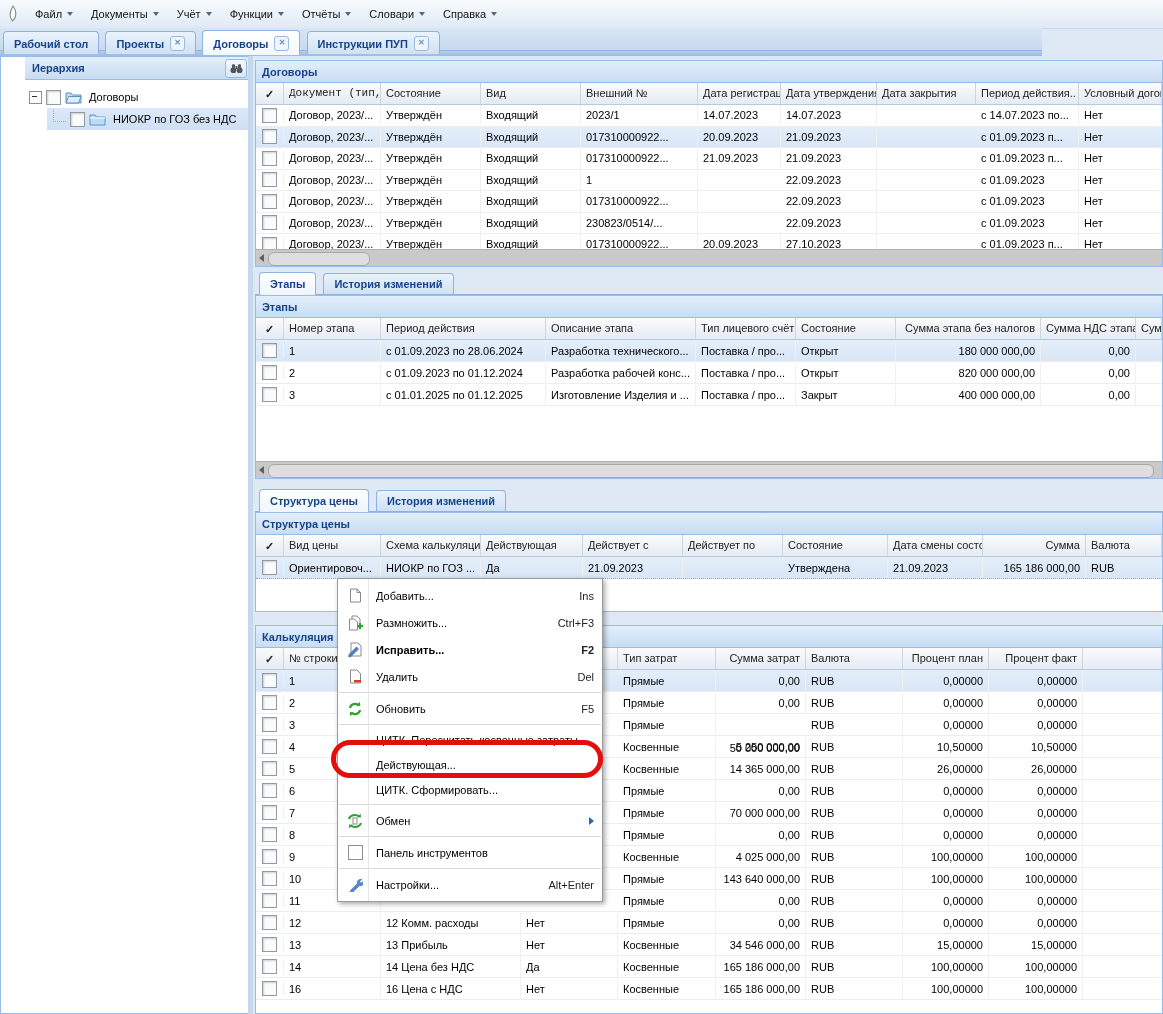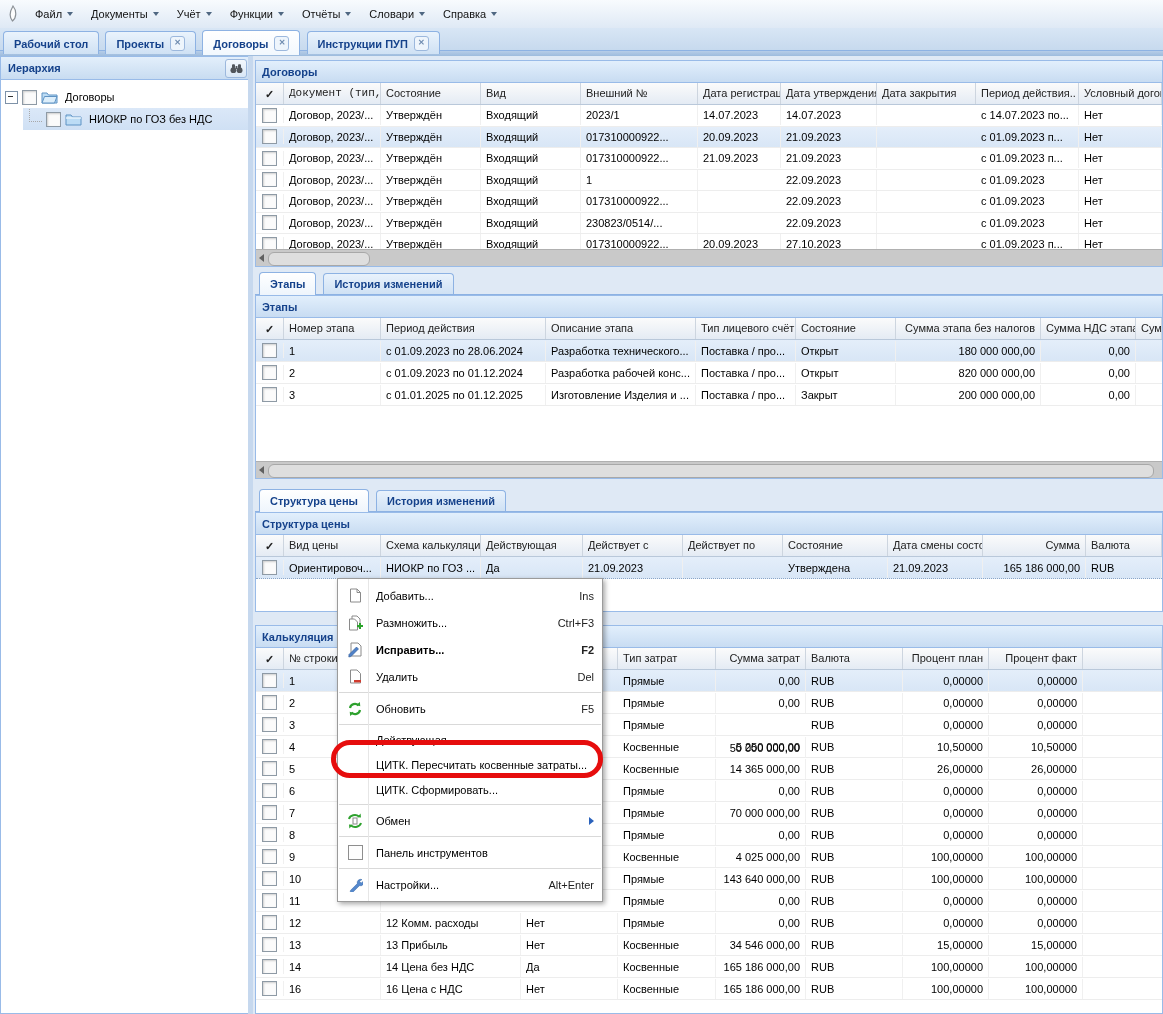--- a/index.html
+++ b/index.html
@@ -8,33 +8,33 @@
 
   
   .menubar{position:absolute;left:0;top:0;width:1163px;height:28px;
     background:linear-gradient(#f8fbfe,#dfe9f5);border-bottom:1px solid #c9d9ec;
     display:flex;align-items:center;}
   .logo{width:26px;text-align:center;display:inline-flex;justify-content:center;}
   .mb-item{display:inline-flex;align-items:center;gap:5px;padding:4px 9px;color:#111;cursor:default;}
   .mb-arrow{width:0;height:0;border-left:3px solid transparent;border-right:3px solid transparent;border-top:4px solid #4f6782;}
 
   
-  .tabbar{position:absolute;left:0;top:28px;width:1163px;height:28px;
+  .tabbar{position:absolute;left:0;top:28px;width:1042px;height:28px;
     background:linear-gradient(#d8e6f5,#c2d6ec);}
   .tabbar .strip{position:absolute;left:0;bottom:0;width:100%;height:5px;
     background:linear-gradient(#b6cde8,#9dbbdd);border-top:1px solid #8db2e3;}
   .tab{position:relative;display:inline-flex;align-items:center;gap:6px;height:17px;margin:3px 0 0 3px;
     padding:3px 10px 2px 10px;border:1px solid #8db2e3;border-bottom:none;border-radius:4px 4px 0 0;
     background:linear-gradient(#eaf3fc,#cfe1f4);color:#15428b;font-weight:bold;z-index:2;}
   .tab.active{background:linear-gradient(#ffffff,#f2f8fe);height:19px;margin-top:2px;}
   .tab-close{width:13px;height:13px;border:1px solid #9cb8dd;border-radius:3px;background:#eef5fc;
     color:#6f8cb0;font-size:8px;line-height:11px;text-align:center;font-weight:bold;}
 
   
-  .sidebar{position:absolute;left:0;top:56px;width:276px;height:958px;background:#fff;border:1px solid #99bbe8;box-sizing:border-box;}
+  .sidebar{position:absolute;left:0;top:56px;width:276px;height:958px;background:#fff;border:1px solid #99bbe8;box-sizing:border-box;padding-left:24px;}
   .side-head{height:22px;background:linear-gradient(#e3effb,#c8dcf1);border-bottom:1px solid #99bbe8;
     display:flex;align-items:center;padding:0 4px;}
   .side-title{color:#15428b;font-weight:bold;flex:1;padding-left:3px;}
   .tool-btn{width:20px;height:17px;border:1px solid #9cb8dd;border-radius:3px;margin-left:2px;
     background:linear-gradient(#f3f8fd,#d9e7f6);display:inline-flex;align-items:center;justify-content:center;color:#3a6ea8;font-weight:bold;font-size:10px;}
   .tree{padding:6px 0 0 4px;}
   .tree-row{display:flex;align-items:center;height:22px;gap:4px;}
   .tree-row .lbl{padding:1px 3px;}
   .tree-row.sel{background:linear-gradient(#dbe8f8,#cfe0f4);}
   .expander{width:11px;height:11px;border:1px solid #7e92a8;background:#fff;position:relative;flex:none;}
@@ -356,21 +356,21 @@
             </div>
             <div class="g-row">
               <div class="g-cell g-check">
                 <div class="cb"></div>
               </div>
               <div class="g-cell" style="width: 97px;">3</div>
               <div class="g-cell" style="width: 165px;">с 01.01.2025 по 01.12.2025</div>
               <div class="g-cell" style="width: 150px;">Изготовление Изделия и ...</div>
               <div class="g-cell" style="width: 100px;">Поставка / про...</div>
               <div class="g-cell" style="width: 100px;">Закрыт</div>
-              <div class="g-cell" style="width: 145px; text-align: right;">200 000 000,00</div>
+              <div class="g-cell" style="width: 145px; text-align: right;">400 000 000,00</div>
               <div class="g-cell" style="width: 95px; text-align: right;">0,00</div>
               <div class="g-cell" style="width: 28px;"></div>
             </div>
           </div>
         </div>
       <div class="hscroll" style="position:absolute;left:0;right:0;bottom:0;">
         <span class="hs-arrow"></span>
         <div class="hs-thumb" style="left:12px;right:8px;"></div>
       </div>
     </div>
@@ -700,25 +700,25 @@
             <path d="M13 9a5 5 0 0 1-8.5 2.6" fill="none" stroke="#2ea12e" stroke-width="2.2"></path>
             <path d="M3.2 15l-.5-4.2L6.8 12z" fill="#2ea12e"></path>
           </svg>
         </span>
         <span class="mi-label">Обновить</span>
         <span class="mi-sc">F5</span>
       </div>
       <div class="m-sep"></div>
       <div class="mi noicon">
         <span class="mi-icon"></span>
-        <span class="mi-label">Действующая...</span>
+        <span class="mi-label">ЦИТК. Пересчитать косвенные затраты...</span>
       </div>
       <div class="mi noicon">
         <span class="mi-icon"></span>
-        <span class="mi-label">ЦИТК. Пересчитать косвенные затраты...</span>
+        <span class="mi-label">Действующая...</span>
       </div>
       <div class="mi noicon">
         <span class="mi-icon"></span>
         <span class="mi-label">ЦИТК. Сформировать...</span>
       </div>
       <div class="m-sep"></div>
       <div class="mi">
         <span class="mi-icon">
           <svg width="16" height="16" viewBox="0 0 16 16">
             <path d="M2 6a6 5 0 0 1 10-2.5" fill="none" stroke="#2ea12e" stroke-width="2"></path>

